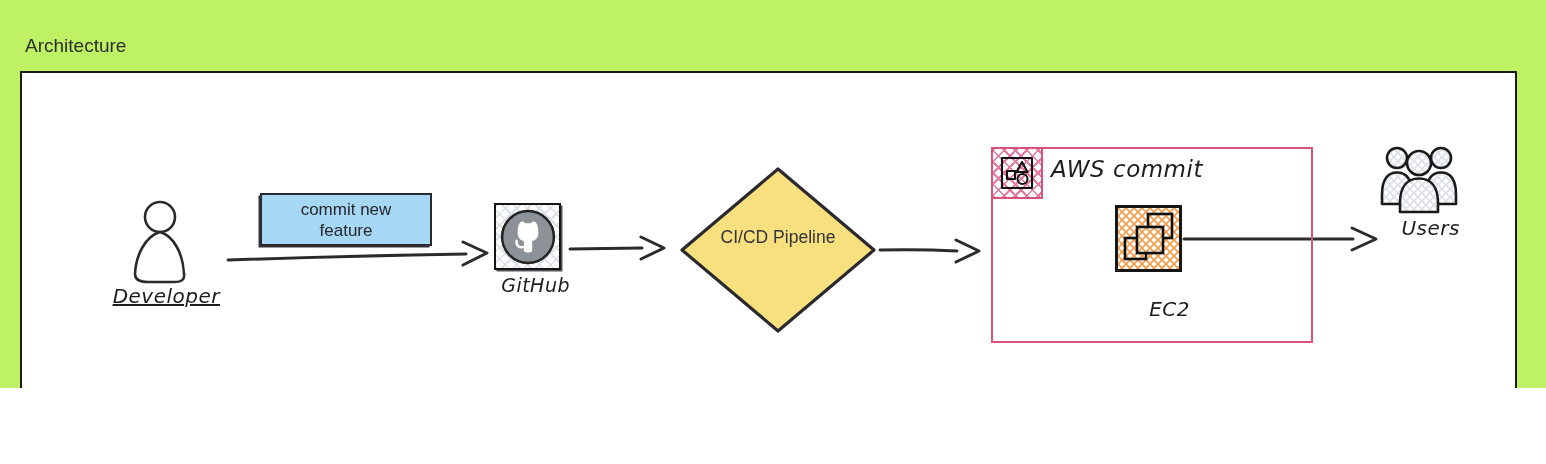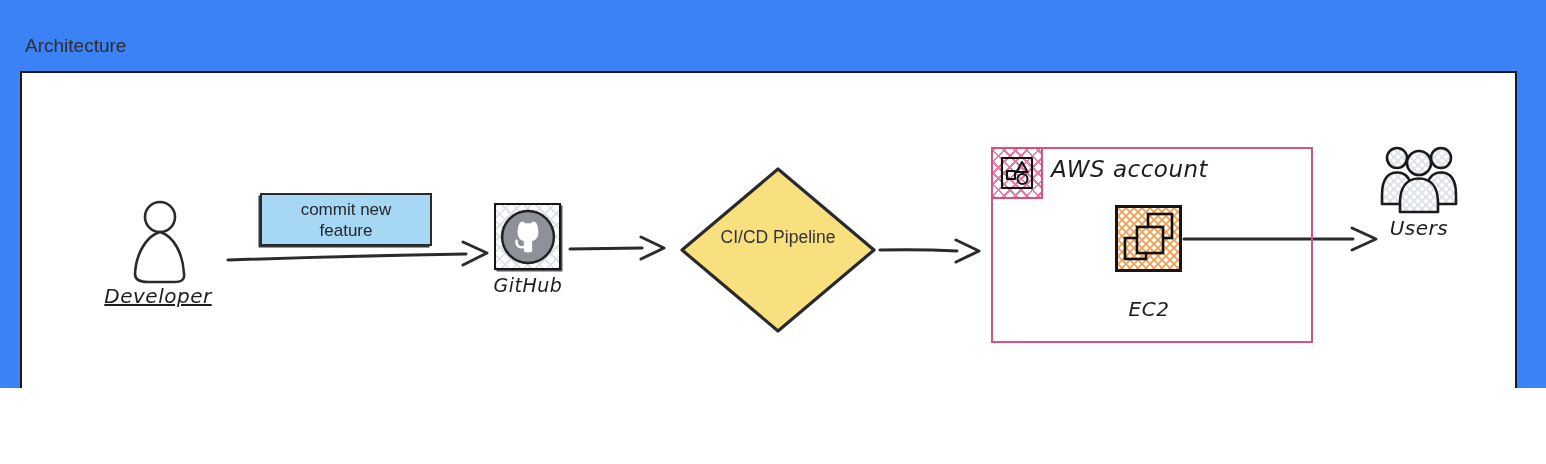--- a/index.html
+++ b/index.html
@@ -1,34 +1,34 @@
 <!DOCTYPE html>
 <html style="--text: #2d2d2d; --frame-border: #1a1a1a; --arrow: #2b2b2b; --shape-border: #29292e; --commit-fill: #a6d7f5; --diamond-fill: #f9e07e; --aws-pink: #d9527e; --hatch-gray: #dde2e8; --hatch-pink: #e87ba1; --hatch-orange: #f2a052; --github-circle: #8d9298;"><head>
 <meta charset="utf-8">
 <style>
   * { margin:0; padding:0; box-sizing:border-box; }
   html,body { background:#ffffff; }
   .canvas {
-    position:relative; width:1546px; height:388px; background:#3b82f6;
+    position:relative; width:1546px; height:388px; background:#bef264;
     font-family:"Liberation Sans", sans-serif; overflow:hidden;
   }
   .title {
     position:absolute; left:25px; top:35px; font-size:19px; color:var(--text);
   }
   .frame {
     position:absolute; left:20px; top:71px; width:1497px; height:357px;
     border:2.5px solid var(--frame-border); background:#fff;
   }
   svg.layer { position:absolute; left:0; top:0; width:1546px; height:464px; pointer-events:none; }
   .edge { stroke:var(--arrow); stroke-width:3; fill:none; stroke-linecap:round; stroke-linejoin:round; }
 
   
   .hand {
     position:absolute; font-family:"DejaVu Sans", sans-serif; font-style:italic;
-    color:#1d1d1d; text-align:center; letter-spacing:0.5px;
+    color:#1d1d1d; text-align:right; letter-spacing:0.5px;
   }
 
   
   .dev-icon { position:absolute; left:118px; top:198px; width:84px; height:92px; }
   .dev-shape { fill:#fff; stroke:#2a2a2a; stroke-width:2.6; }
   .dev-label { left:96px; top:284px; width:124px; font-size:20px;text-decoration:underline; }
 
   
   .commit-box {
     position:absolute; left:260px; top:193px; width:172px; height:53px;
@@ -170,21 +170,21 @@
 
   <div class="aws-box"></div>
   <div class="aws-corner hatch-pink">
     <svg width="38" height="38" viewBox="0 0 38 38">
       <rect class="aws-glyph" x="4" y="4" width="30" height="30"></rect>
       <rect class="aws-glyph" x="9" y="17" width="8" height="8"></rect>
       <path class="aws-glyph" d="M24,8 L29.5,18 L18.5,18 Z"></path>
       <circle class="aws-glyph" cx="24.5" cy="25" r="5"></circle>
     </svg>
   </div>
-  <div class="hand aws-label">AWS account</div>
+  <div class="hand aws-label">AWS commit</div>
 
   <div class="ec2-box">
     <svg width="61" height="61" viewBox="0 0 61 61">
       <rect x="0" y="0" width="61" height="61" fill="url(#hatchOrangeP)"></rect>
       <rect class="ec2-rect" x="30" y="6" width="24" height="24"></rect>
       <rect class="ec2-rect" x="7" y="30" width="21" height="21"></rect>
       <rect class="ec2-rect-front" x="19" y="19" width="26" height="26" fill="url(#hatchOrangeP)"></rect>
     </svg>
   </div>
   <div class="hand ec2-label">EC2</div>

